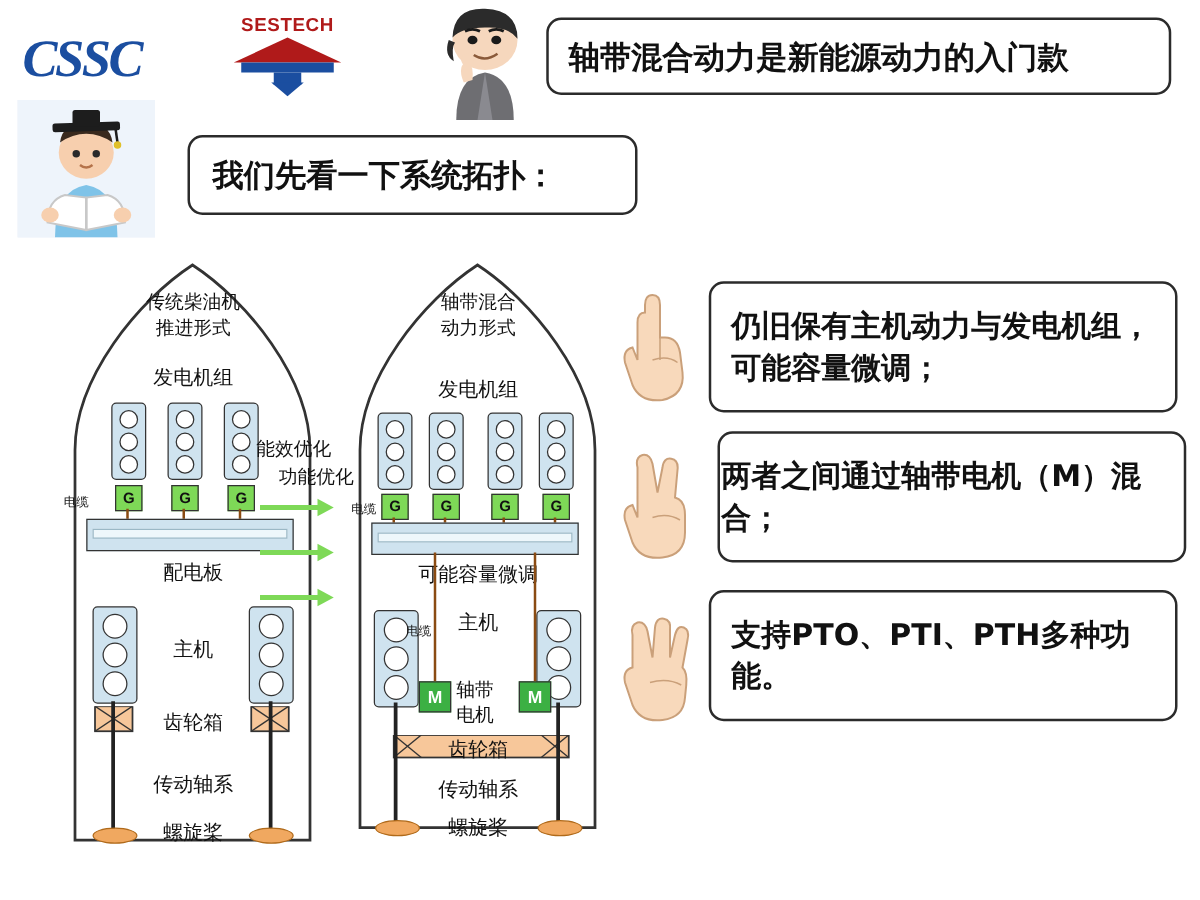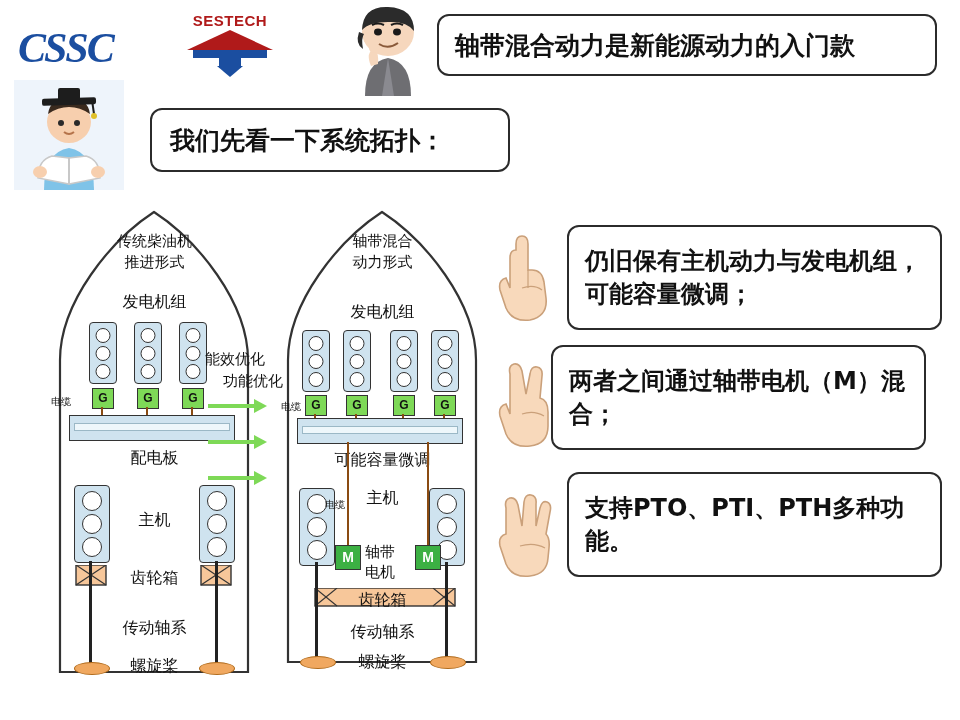--- a/index.html
+++ b/index.html
@@ -23,21 +23,21 @@
 
   
   .bubble{border:2px solid #2b2b2b;border-radius:12px;background:#ffffff;box-sizing:border-box;display:flex;align-items:center;}
   .bubble .btext{font-family:"DejaVu Sans","Liberation Sans",sans-serif;font-weight:bold;color:#111;}
   #bubble-title{left:437px;top:14px;width:500px;height:62px;padding:0 16px;}
   #bubble-title .btext{font-size:25px;}
   #bubble-topology{left:150px;top:108px;width:360px;height:64px;padding:0 18px;}
   #bubble-topology .btext{font-size:25px;}
   #bubble-1{left:567px;top:225px;width:375px;height:105px;padding:0 16px;}
   #bubble-1 .btext{font-size:24px;line-height:1.35;}
-  #bubble-2{left:551px;top:345px;width:375px;height:105px;padding:0 16px;}
+  #bubble-2{left:574px;top:345px;width:375px;height:105px;padding:0 1px;}
   #bubble-2 .btext{font-size:24px;line-height:1.35;}
   #bubble-3{left:567px;top:472px;width:375px;height:105px;padding:0 16px;}
   #bubble-3 .btext{font-size:24px;line-height:1.35;}
 
   
   .hand{width:62px;height:92px;}
 
   
   .ship-label{font-family:"DejaVu Sans","Liberation Sans",sans-serif;font-size:15px;color:#111;text-align:center;white-space:nowrap;}
   .ship-label.small{font-size:10px;}

